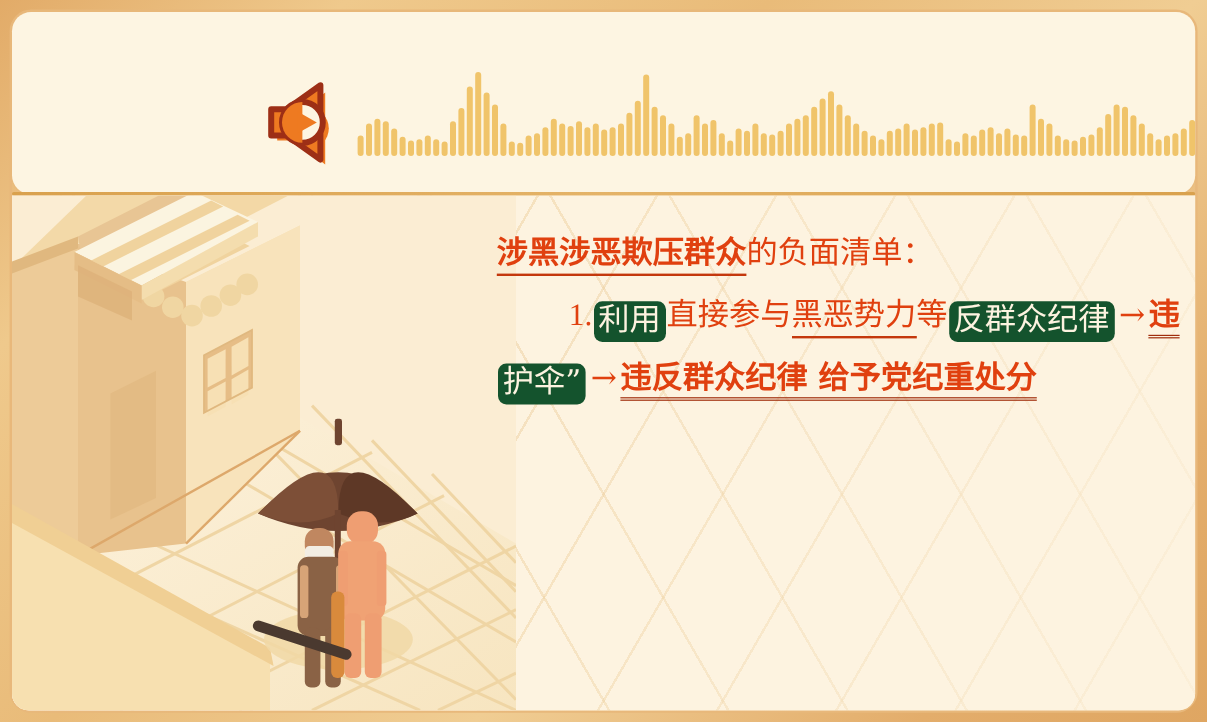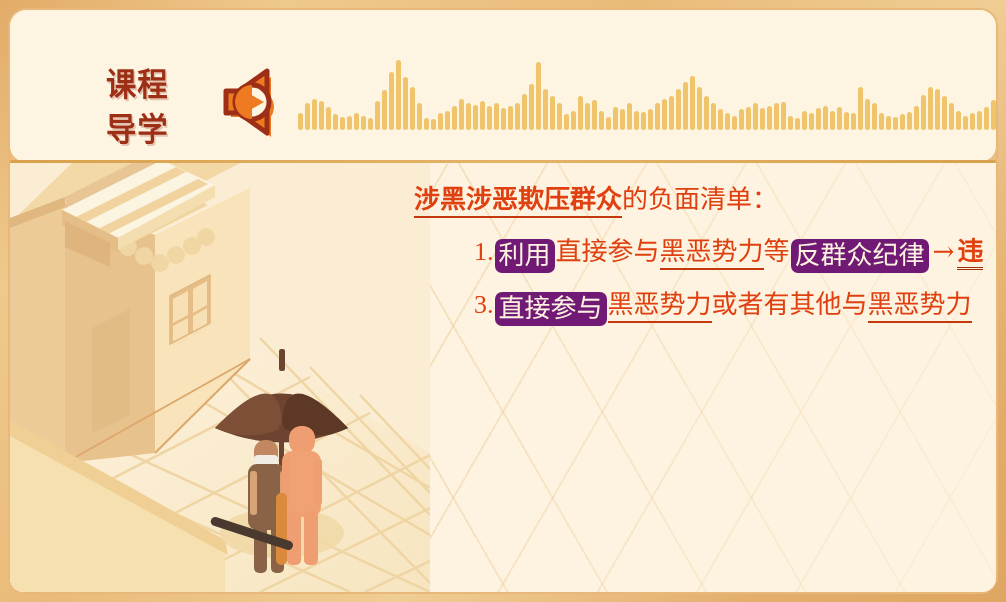--- a/index.html
+++ b/index.html
@@ -77,54 +77,50 @@
     background:linear-gradient(100deg,rgba(253,243,224,.0) 30%,rgba(253,243,224,.55) 75%,rgba(253,243,224,.8) 100%);
   }
 
   
   #illustration{
     position:absolute;left:0;top:0;width:420px;height:429px;
   }
 
   
   #content{
-    position:absolute;left:404px;top:10px;width:566px;height:390px;
+    position:absolute;left:404px;top:22px;width:566px;height:390px;
     color:#e0400f;
   }
   .ln{
     font-size:26px;line-height:52px;white-space:nowrap;
     font-family:"DejaVu Serif","Liberation Serif",serif;
   }
   .tx{color:#e0400f;}
   .u1{border-bottom:2.5px solid #c4380d;padding-bottom:2px;}
   .bold{font-weight:bold;color:#e0400f;}
   .u2{
     border-bottom:3px double #a02d0c;padding-bottom:1px;
   }
   .chip{
-    display:inline-block;background:#701a75;color:#fdf3e0;
+    display:inline-block;background:#14532d;color:#fdf3e0;
     border-radius:7px;padding:1px 4px 3px 4px;margin:0 1px;
     line-height:30px;vertical-align:-4px;font-weight:normal;
   }
   .num{color:#e0400f;font-family:"Liberation Serif",serif;}
   .arw{color:#e0400f;padding:0 3px;}
   .hdl{font-weight:bold;}
 </style>
 </head>
 <body>
 
 <div id="slide">
   <div class="frame-inner"></div>
 
   <div id="header">
 
-    <div id="logo">
-      <div class="logo-line">课程</div>
-      <div class="logo-line">导学</div>
-    </div>
 
     <div id="megaphone">
       <svg viewBox="0 0 70 78" width="70" height="78" aria-hidden="true">
 
         <g transform="translate(5,5)">
           <path d="M4 30 L4 50 L18 50 L44 70 L44 10 L18 30 Z" fill="#ee7a21"></path>
           <circle cx="30" cy="40" r="17" fill="#ee7a21"></circle>
         </g>
 
         <path d="M4 29 L4 51 L17 51 L45 71 L45 9 L17 29 Z" fill="#ee7a21" stroke="#9d2f16" stroke-width="5" stroke-linejoin="round"></path>
@@ -373,21 +369,21 @@
       <div class="ln">
         <span class="hdl u1">涉黑涉恶欺压群众</span><span class="tx">的负面清单：</span>
       </div>
 
       <div class="ln" style="padding-left:60px">
         <span class="num">1.</span><span class="chip">利用</span><span class="tx">直接参与</span><span class="tx u1">黑恶势力</span><span class="tx">等</span><span class="chip">反群众纪律</span><span class="arw">→</span><span class="bold u2">违</span>
       </div>
 
 
 
-
-      <div class="ln" style="padding-left:60px">
-        <span class="num">3.</span><span class="chip">直接参与</span><span class="tx u1">黑恶势力</span><span class="tx">或者有其他与</span><span class="tx u1">黑恶势力</span>
+      <div class="ln">
+        <span class="chip">护伞”</span><span class="arw">→</span><span class="bold u2">违反群众纪律 给予党纪重处分</span>
       </div>
+
 
 
     </div>
   </div>
 </div>
 
 </body></html>

